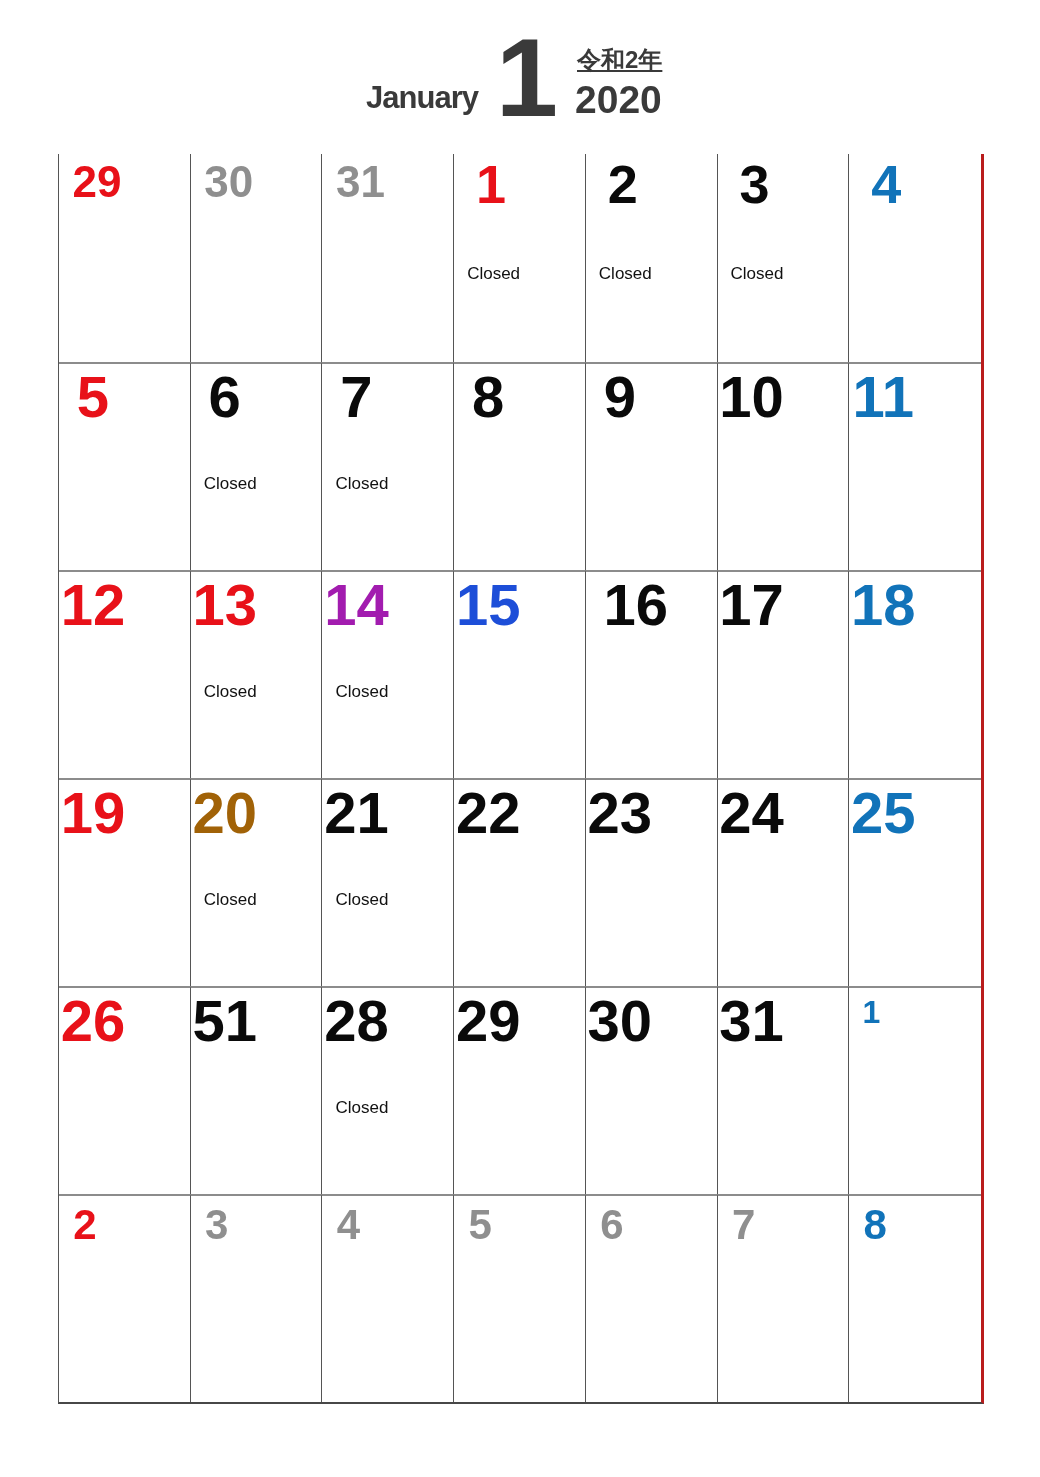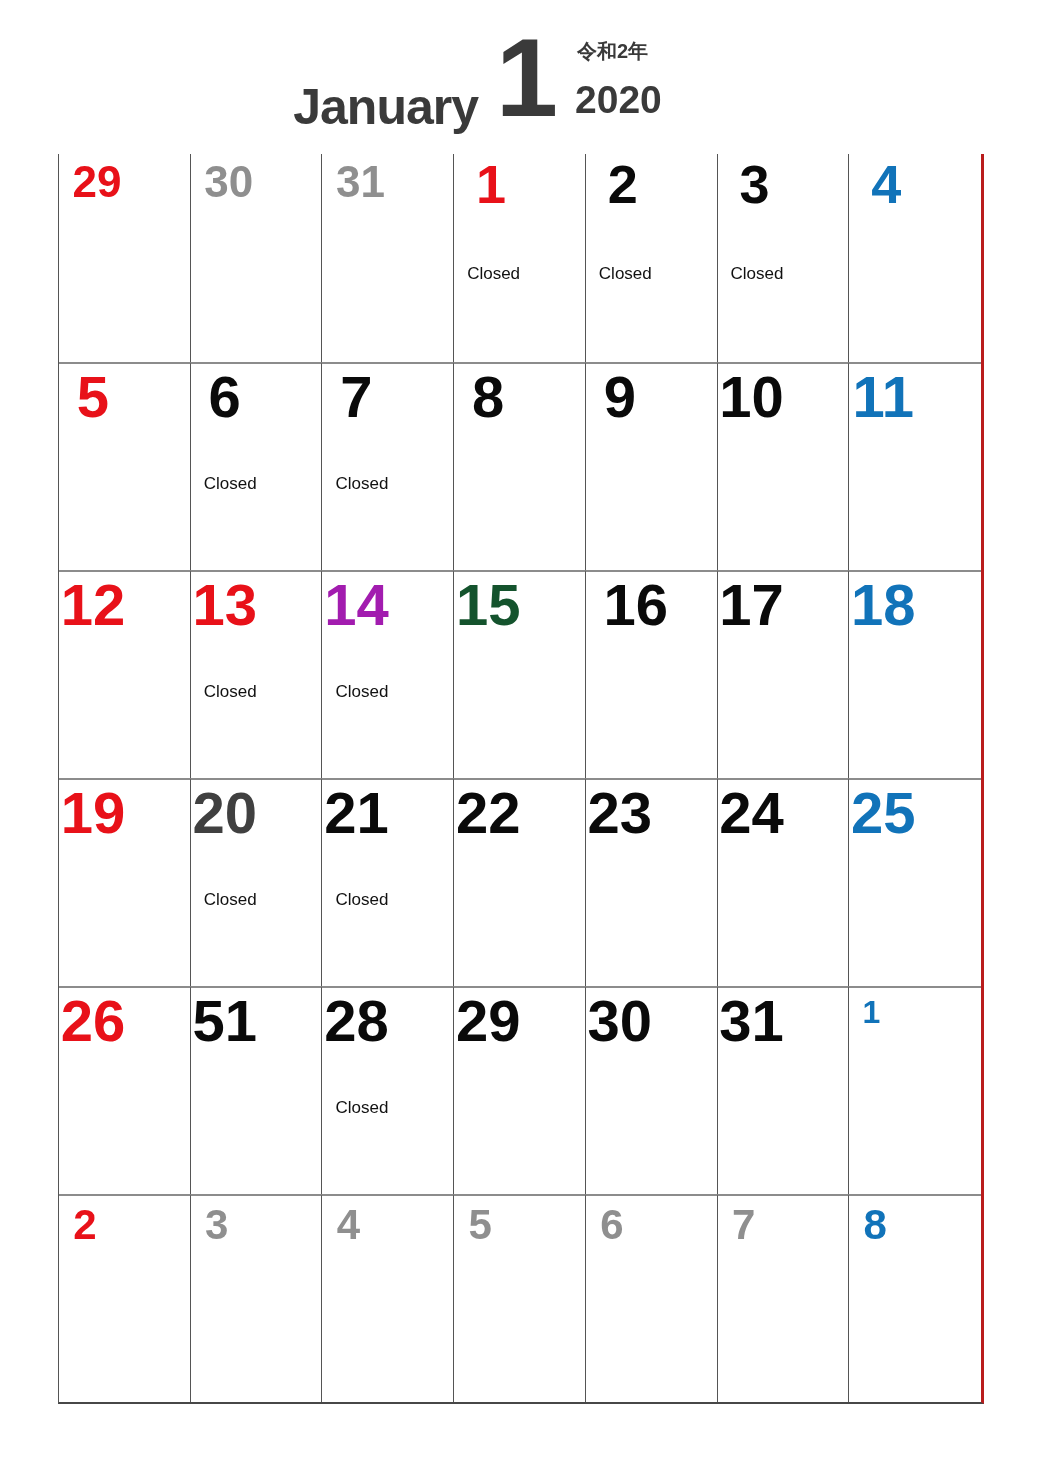--- a/index.html
+++ b/index.html
@@ -10,35 +10,35 @@
     position:relative;
     overflow:hidden;
   }
   .page{position:absolute;inset:0;}
 
   
   .month-name{
     position:absolute;
     left:258px;top:82px;width:220px;
     text-align:right;
-    font-size:50px;font-weight:800;letter-spacing:-1px;
+    font-size:31px;font-weight:800;letter-spacing:-1px;
     color:#3a3a3a;line-height:1;
   }
   .month-number{
     position:absolute;
     left:487px;top:22px;width:80px;
     font-size:112px;font-weight:800;
     color:#3a3a3a;line-height:1;
     text-align:center;
   }
   .era-year{
     position:absolute;
-    left:577px;top:40px;
-    font-size:20px;font-weight:700;
-    color:#3a3a3a;line-height:1.15;
+    left:577px;top:46px;
+    font-size:24px;font-weight:700;
+    color:#3a3a3a;line-height:1.15;text-decoration:underline;
   }
   .year{
     position:absolute;
     left:575px;top:80px;
     font-size:39px;font-weight:800;letter-spacing:0px;
     color:#3a3a3a;line-height:1;
   }
 
   
   .weekbar{
@@ -162,36 +162,36 @@
       </div>
       <div class="cell rowsep">
         <div class="num sz-lg" style="color: rgb(232, 17, 25);">13</div>
         <div class="closed">Closed</div>
       </div>
       <div class="cell rowsep">
         <div class="num sz-lg" style="color: #a21caf;">14</div>
         <div class="closed">Closed</div>
       </div>
       <div class="cell rowsep">
-        <div class="num sz-lg" style="color: #14532d;">15</div>
+        <div class="num sz-lg" style="color: #1d4ed8;">15</div>
       </div>
       <div class="cell rowsep">
         <div class="num sz-lg" style="color: rgb(10, 10, 10); margin-left: 16px;">16</div>
       </div>
       <div class="cell rowsep">
         <div class="num sz-lg" style="color: rgb(10, 10, 10);">17</div>
       </div>
       <div class="cell col7 rowsep">
         <div class="num sz-lg" style="color: rgb(17, 115, 185);">18</div>
       </div>
       <div class="cell rowsep">
         <div class="num sz-lg" style="color: rgb(232, 17, 25);">19</div>
       </div>
       <div class="cell rowsep">
-        <div class="num sz-lg" style="color: #404040;">20</div>
+        <div class="num sz-lg" style="color: #a16207;">20</div>
         <div class="closed">Closed</div>
       </div>
       <div class="cell rowsep">
         <div class="num sz-lg" style="color: rgb(10, 10, 10);">21</div>
         <div class="closed">Closed</div>
       </div>
       <div class="cell rowsep">
         <div class="num sz-lg" style="color: rgb(10, 10, 10);">22</div>
       </div>
       <div class="cell rowsep">

